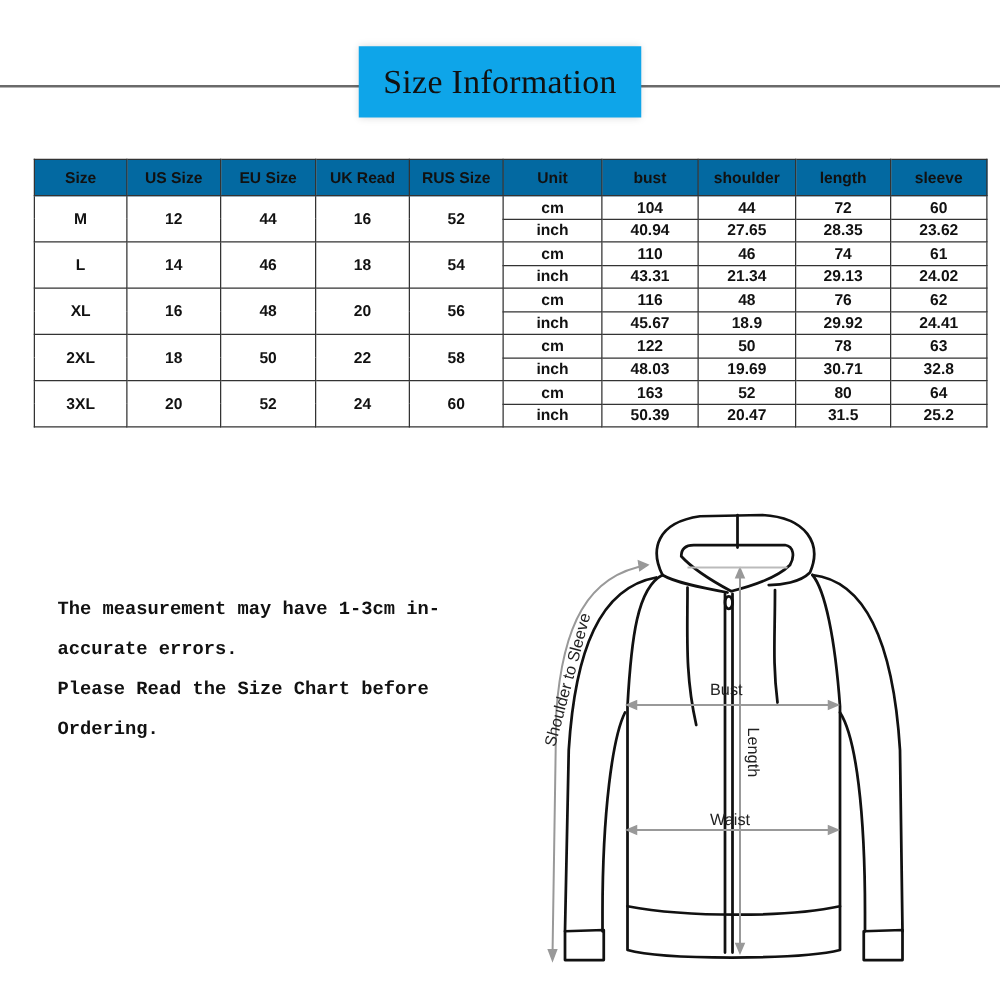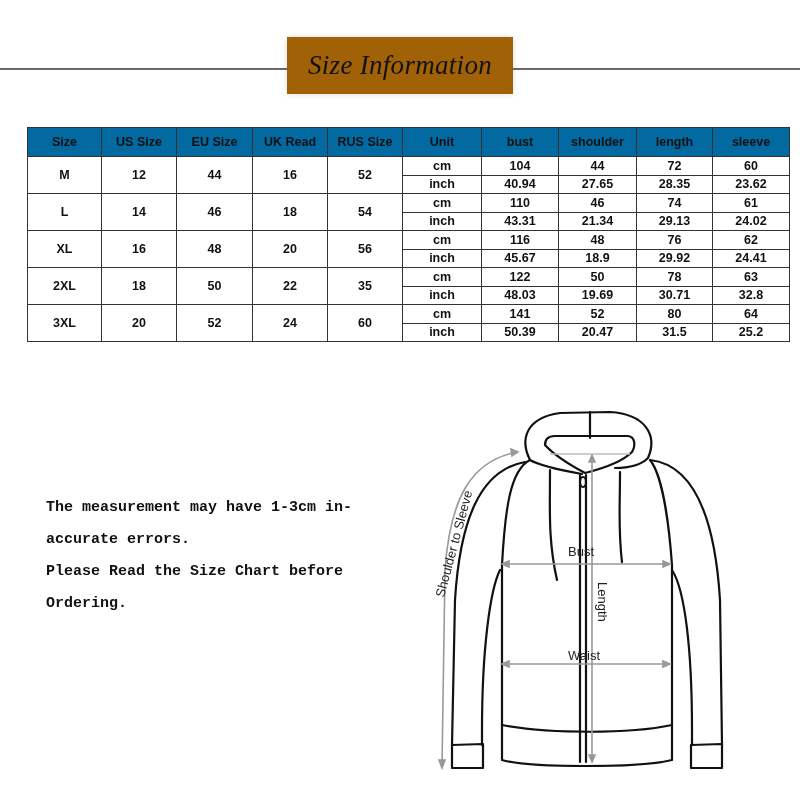--- a/index.html
+++ b/index.html
@@ -1,28 +1,28 @@
 <!DOCTYPE html>
 <html><head>
 <meta charset="utf-8">
 <style>
   html, body { margin:0; padding:0; background:#ffffff; }
   body { width:800px; height:800px; position:relative; overflow:hidden; font-family:"Liberation Sans", sans-serif; }
   .title-line { position:absolute; top:68px; left:0; width:800px; height:2px; background:#6a6a6a; }
-  .title-box { position:absolute; left:287px; top:37px; width:226px; height:57px; background:#a16207;
-    box-shadow:0 0 6px rgba(0,0,0,0.15); display:flex; align-items:center; justify-content:center;font-style:italic; }
+  .title-box { position:absolute; left:287px; top:37px; width:226px; height:57px; background:#0ea5e9;
+    box-shadow:0 0 6px rgba(0,0,0,0.15); display:flex; align-items:center; justify-content:center; }
   .title-box span { font-family:"Liberation Serif", serif; font-size:27px; color:#111; letter-spacing:0.3px; }
   table.size { position:absolute; left:27px; top:127px; border-collapse:collapse; }
   table.size td, table.size th { border:1.5px solid #333; text-align:center; font-weight:bold; font-size:12.5px; color:#111; padding:0; }
   table.size th { background:#0369a1; height:28px; font-size:12.5px; }
   table.size td { height:17.5px; }
   table.size td.tall { height:36px; }
   .c-size{width:73px}.c-us{width:74px}.c-eu{width:75px}.c-uk{width:74px}.c-rus{width:74px}
   .c-unit{width:78px}.c-bust{width:76px}.c-sh{width:77px}.c-len{width:75px}.c-sl{width:76px}
-  .note { position:absolute; left:46px; top:492px; font-family:"Liberation Mono", monospace; font-weight:bold;
+  .note { position:absolute; left:46px; top:472px; font-family:"Liberation Mono", monospace; font-weight:bold;
     font-size:15px; line-height:32px; color:#111; white-space:pre; }
   .diagram { position:absolute; left:410px; top:400px; width:340px; height:400px; }
   .lbl { font-family:"Liberation Sans", sans-serif; font-size:13px; fill:#222; }
 </style>
 </head>
 <body>
 
 <div class="title-line"></div>
 <div class="title-box">
   <span>Size Information</span>
@@ -99,42 +99,42 @@
         <td>45.67</td>
         <td>18.9</td>
         <td>29.92</td>
         <td>24.41</td>
       </tr>
       <tr>
         <td rowspan="2" class="tall">2XL</td>
         <td rowspan="2" class="tall">18</td>
         <td rowspan="2" class="tall">50</td>
         <td rowspan="2" class="tall">22</td>
-        <td rowspan="2" class="tall">35</td>
+        <td rowspan="2" class="tall">58</td>
         <td>cm</td>
         <td>122</td>
         <td>50</td>
         <td>78</td>
         <td>63</td>
       </tr>
       <tr>
         <td>inch</td>
         <td>48.03</td>
         <td>19.69</td>
         <td>30.71</td>
         <td>32.8</td>
       </tr>
       <tr>
         <td rowspan="2" class="tall">3XL</td>
         <td rowspan="2" class="tall">20</td>
         <td rowspan="2" class="tall">52</td>
         <td rowspan="2" class="tall">24</td>
         <td rowspan="2" class="tall">60</td>
         <td>cm</td>
-        <td>141</td>
+        <td>163</td>
         <td>52</td>
         <td>80</td>
         <td>64</td>
       </tr>
       <tr>
         <td>inch</td>
         <td>50.39</td>
         <td>20.47</td>
         <td>31.5</td>
         <td>25.2</td>

